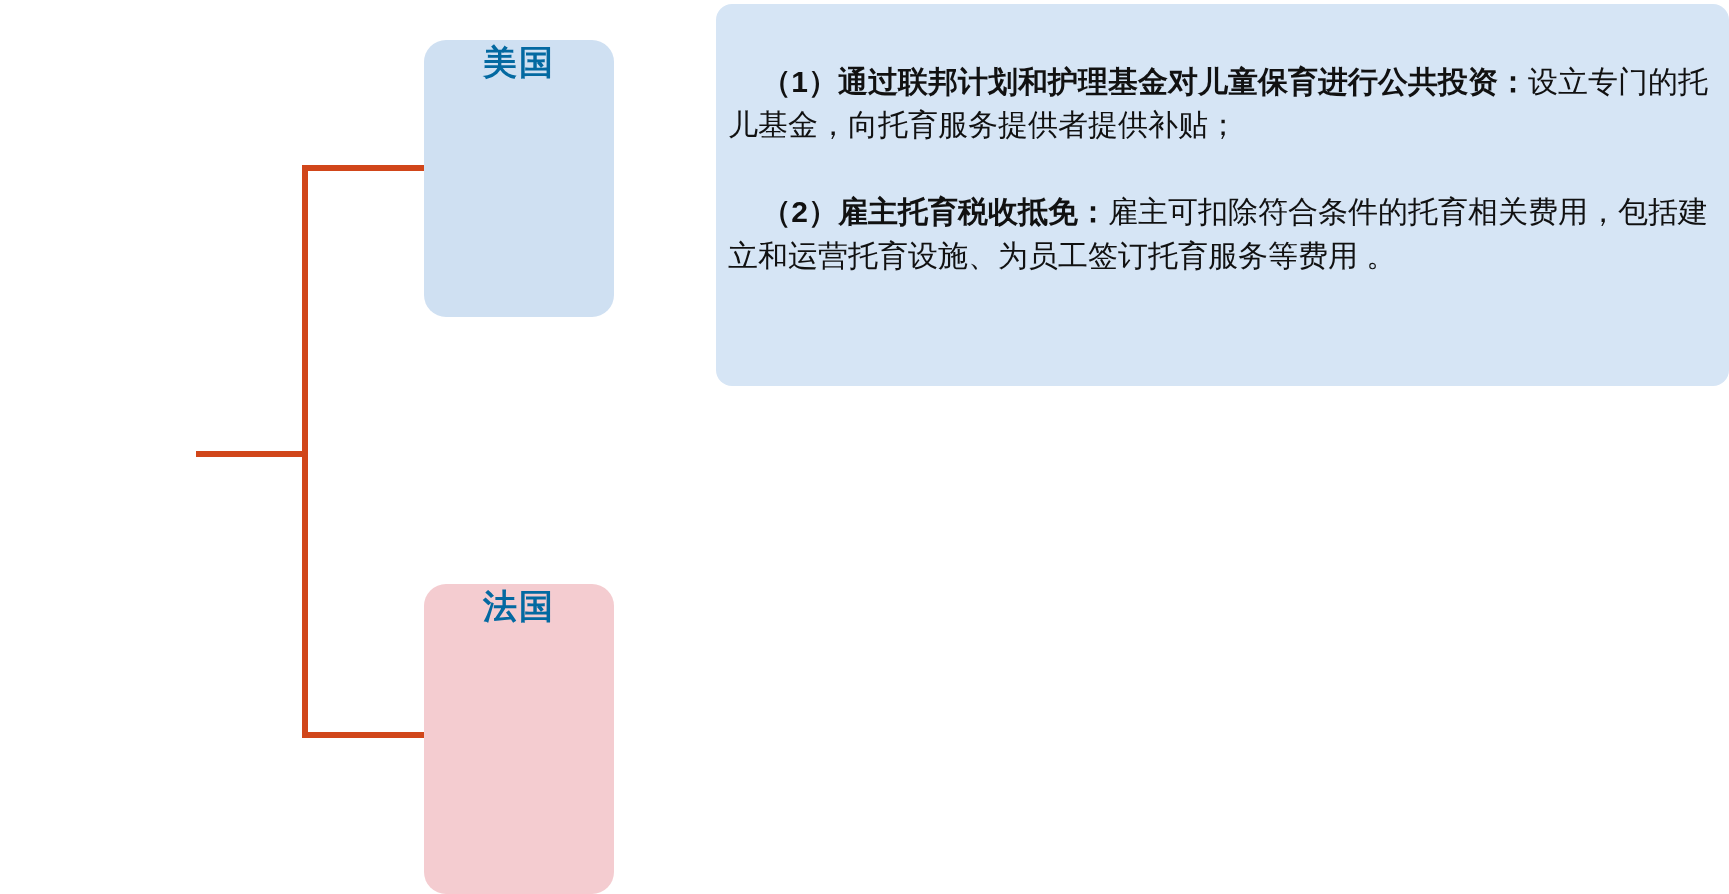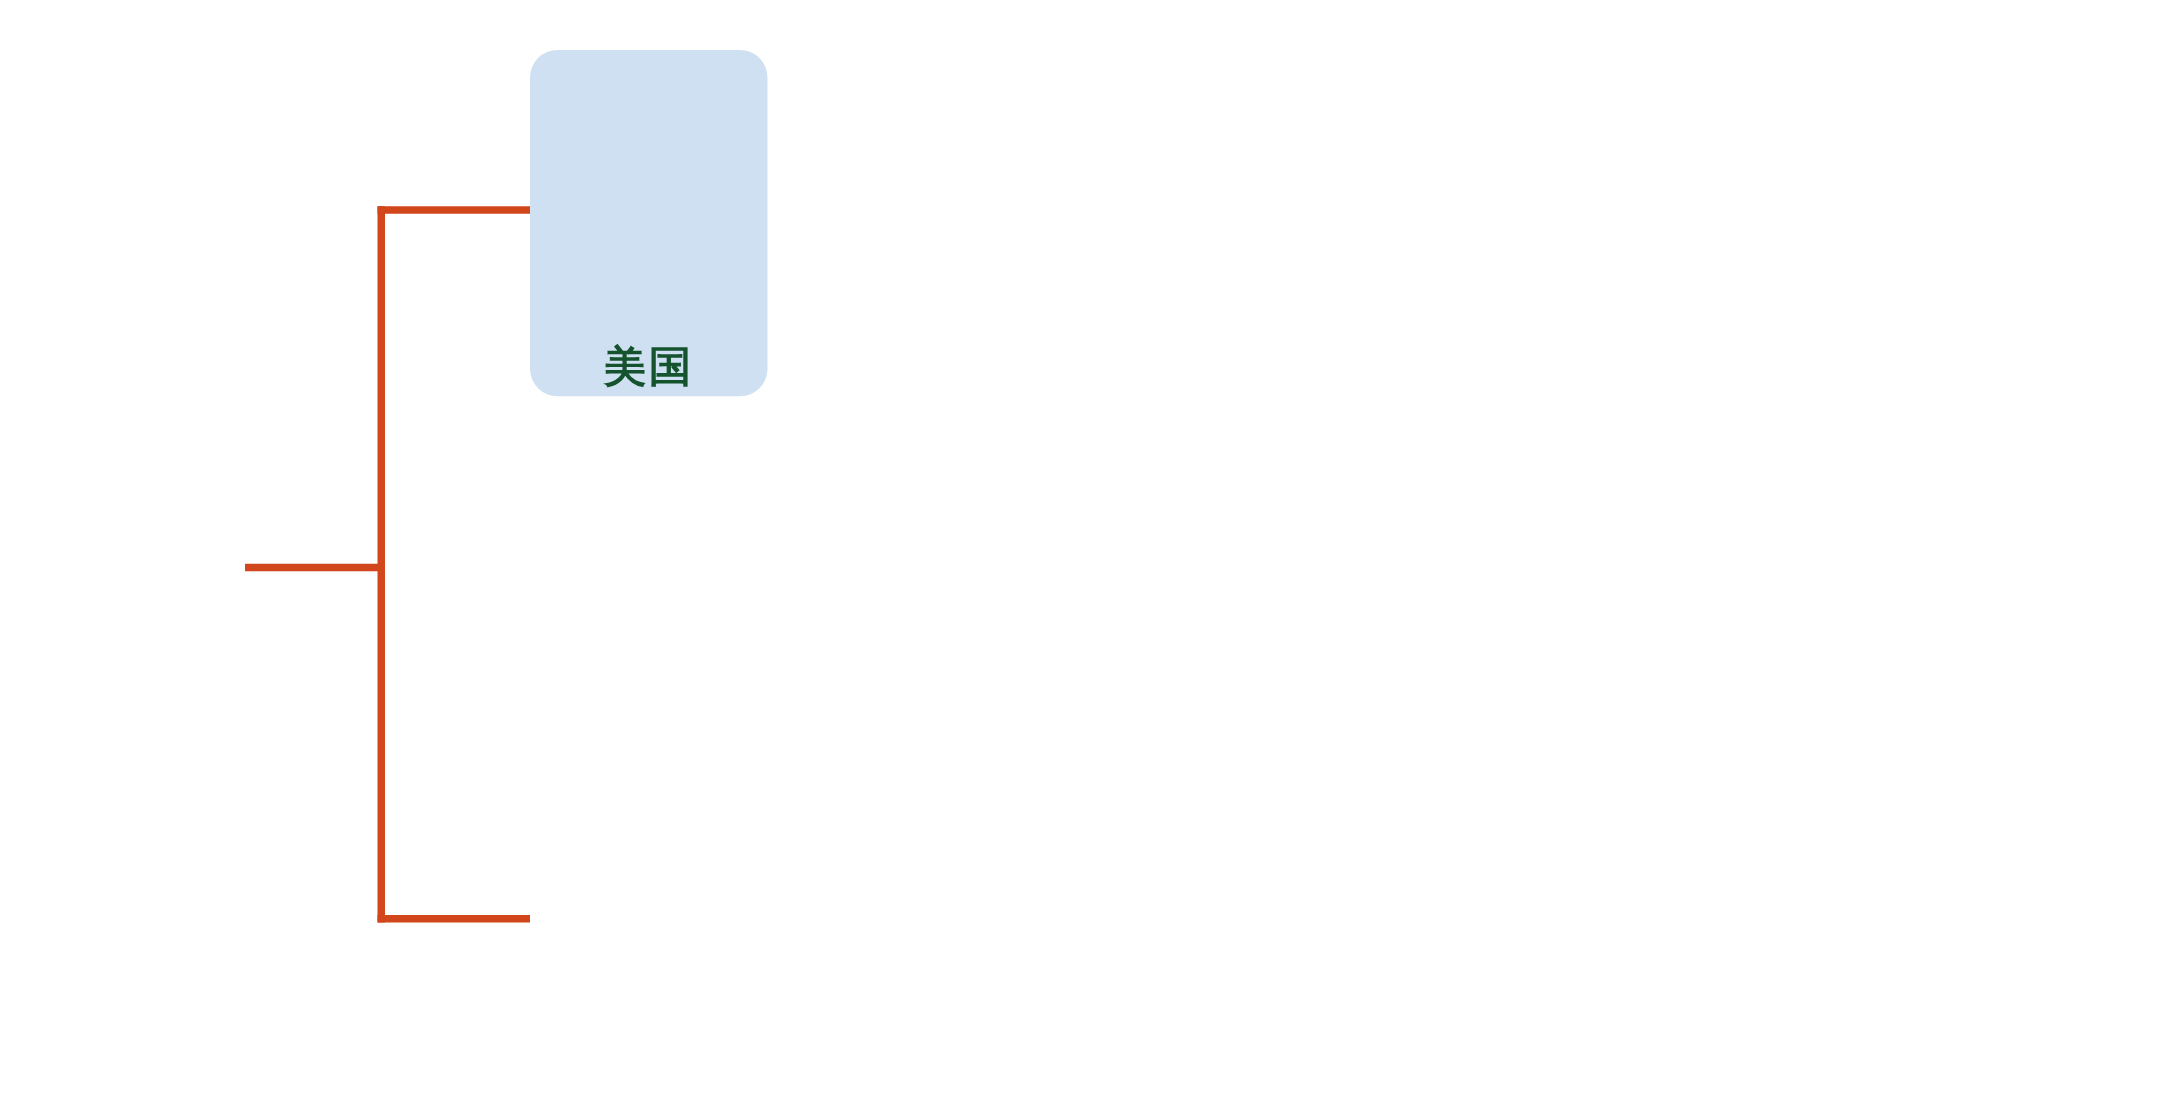--- a/index.html
+++ b/index.html
@@ -22,25 +22,25 @@
   
   .connector {
     position: absolute;
     background: #d1461a;
   }
 
   
   .node {
     position: absolute;
     display: flex;
-    align-items: flex-end;
+    align-items: flex-start;
     justify-content: center;
     text-align: center;
     font-weight: bold;
-    color: #14532d;
+    color: #0369a1;
     box-sizing: border-box;
   }
   .node-root {
     left: 0px;
     top: 333px;
     width: 196px;
     height: 245px;
     background: #dccee8;
     border-radius: 22px;
     font-size: 34px;
@@ -104,16 +104,23 @@
   <div class="connector" style="left:196px; top:451px; width:112px; height:6px;"></div>
   <div class="connector" style="left:302px; top:165px; width:6px; height:573px;"></div>
   <div class="connector" style="left:302px; top:165px; width:122px; height:6px;"></div>
   <div class="connector" style="left:302px; top:732px; width:122px; height:6px;"></div>
 
 
   <div class="node node-us">
     <span>美国</span>
   </div>
 
+  <div class="node node-fr">
+    <span>法国</span>
+  </div>
 
+  <div class="panel panel-us">
+    <span class="b">（1）通过联邦计划和护理基金对儿童保育进行公共投资：</span><span>设立专门的托儿基金，向托育服务提供者提供补贴；</span><br>
+    <span class="b">（2）雇主托育税收抵免：</span><span>雇主可扣除符合条件的托育相关费用，包括建立和运营托育设施、为员工签订托育服务等费用 。</span>
+  </div>
 
 
 </div>
 
 </body></html>

